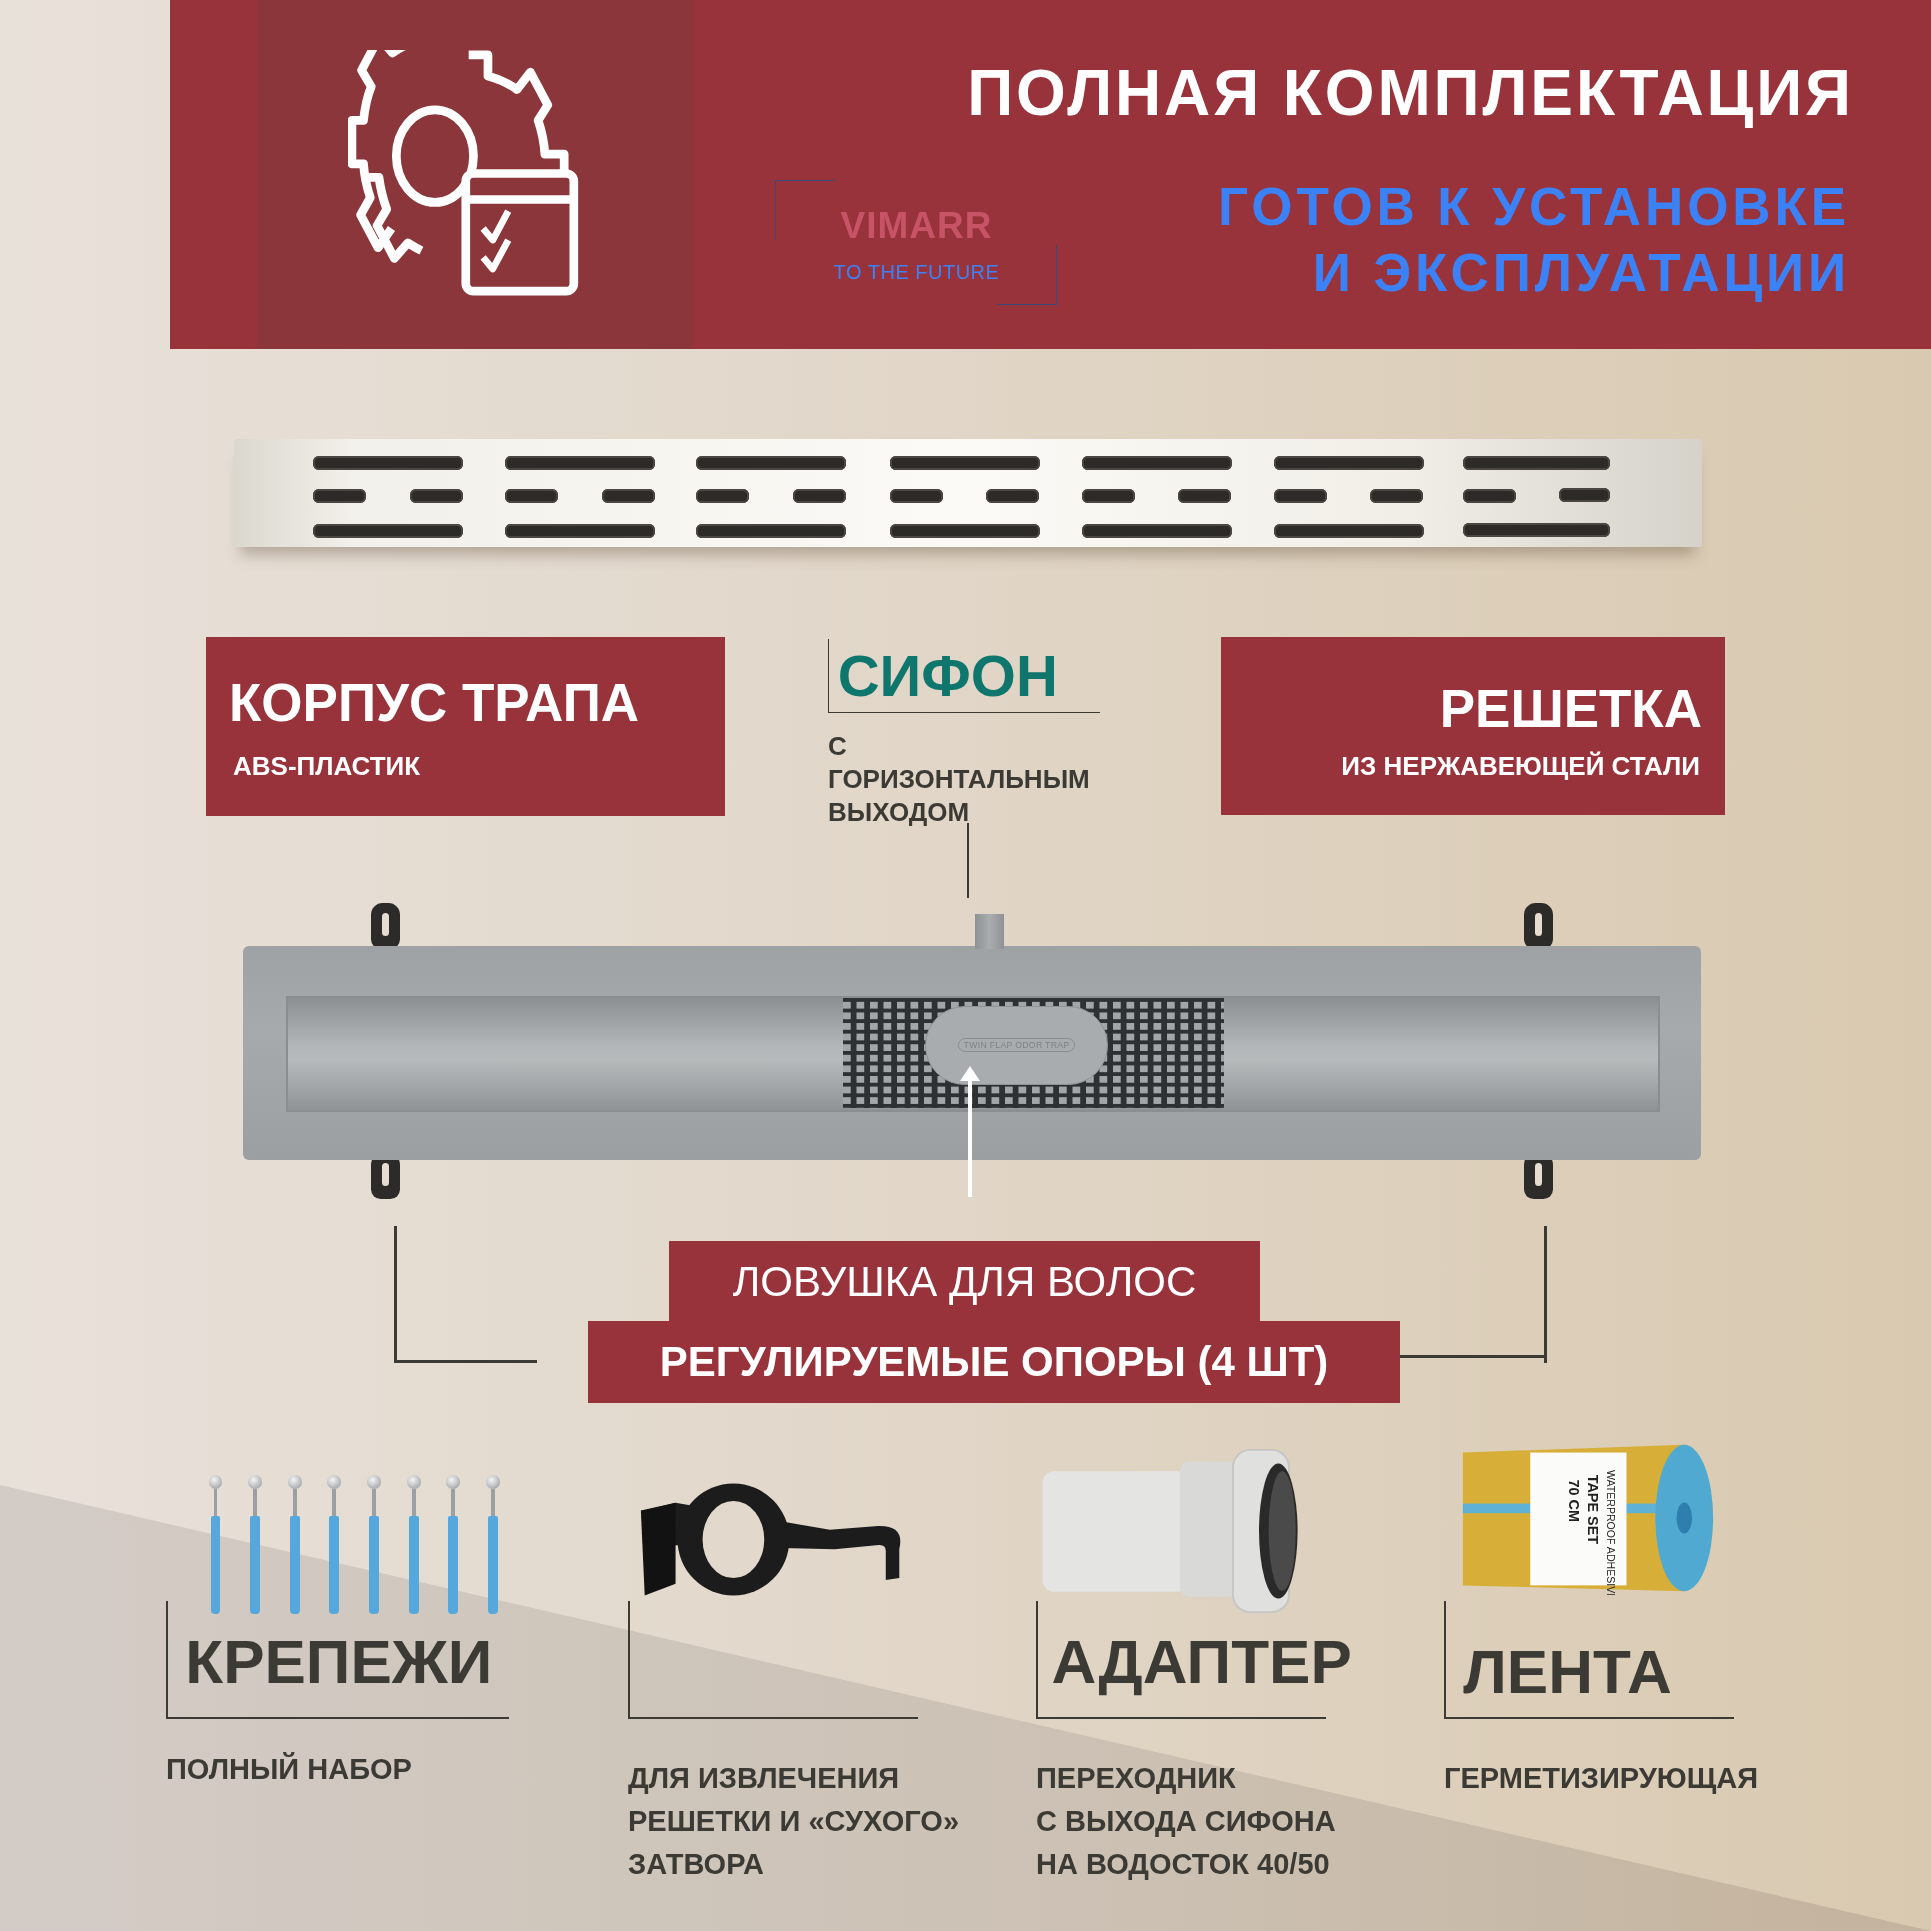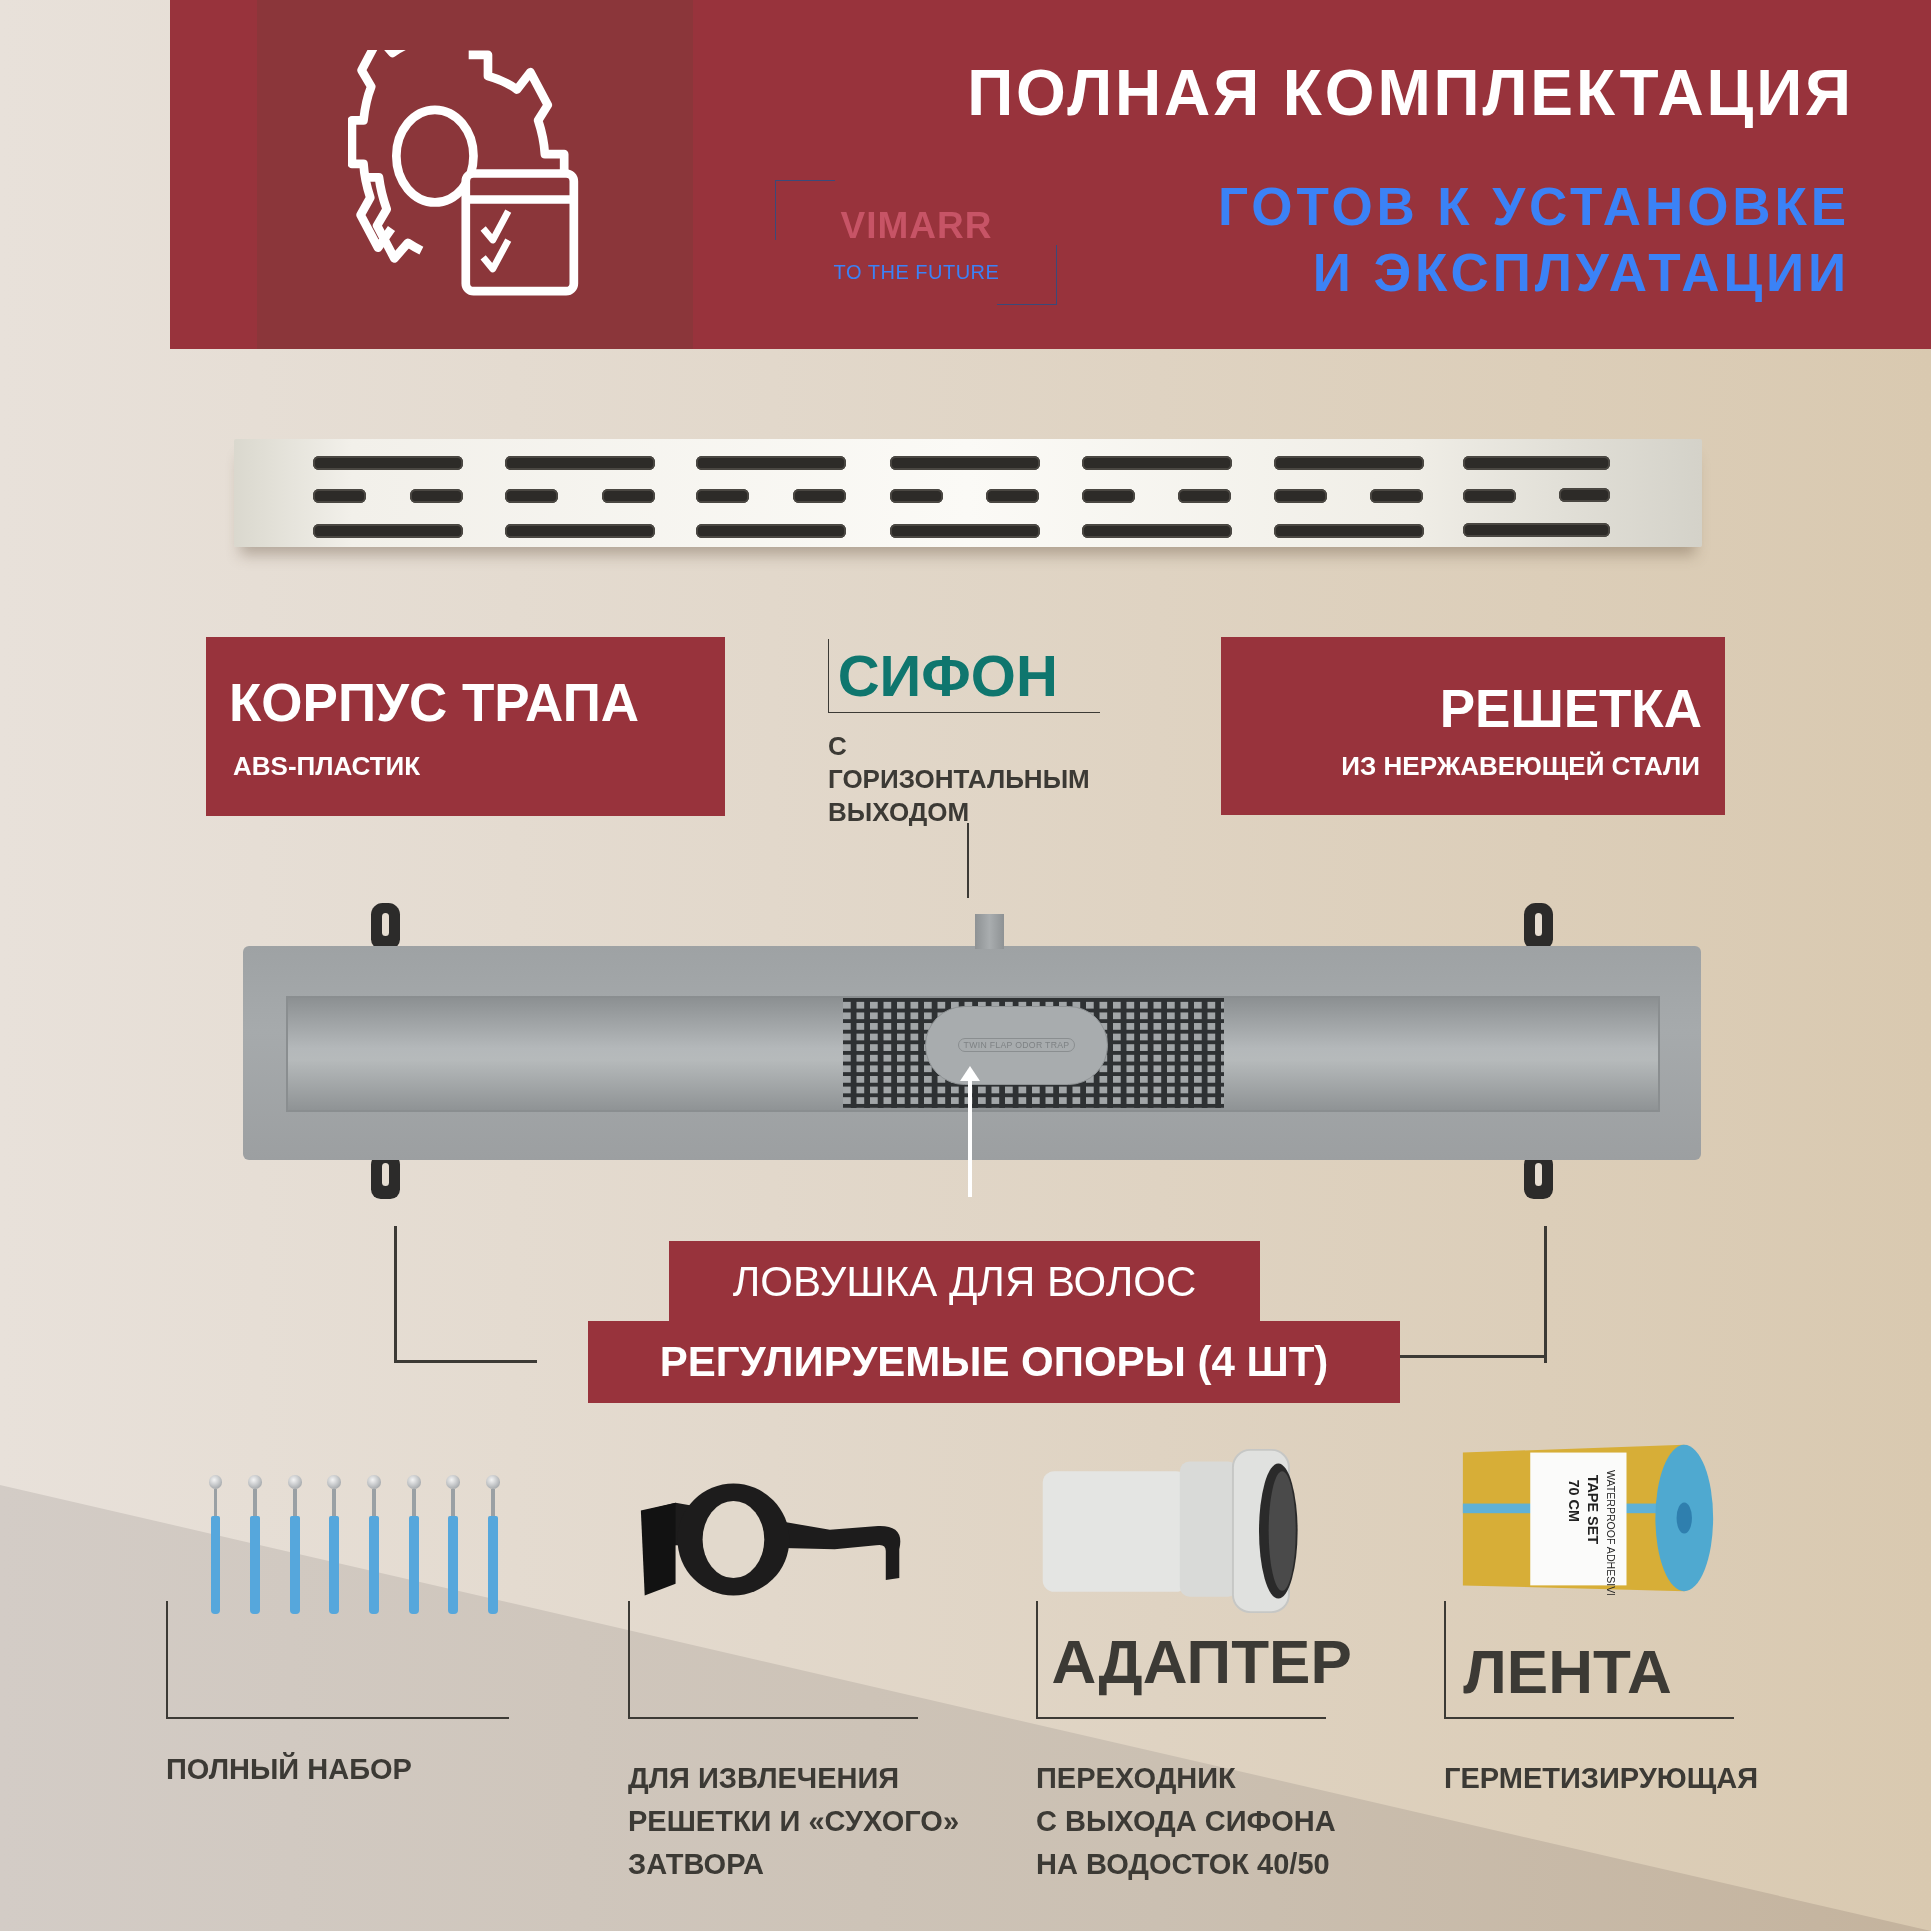--- a/index.html
+++ b/index.html
@@ -221,20 +221,21 @@
     <ellipse cx="240" cy="80" rx="8" ry="16" fill="#2f7fae"></ellipse>
     <rect x="80" y="12" width="100" height="138" fill="#fbfbfa"></rect>
     <text x="0" y="0" transform="translate(160,30) rotate(90)" font-family="Liberation Sans, sans-serif" font-size="11" fill="#222">WATERPROOF ADHESIVE</text>
     <text x="0" y="0" transform="translate(140,35) rotate(90)" font-family="Liberation Sans, sans-serif" font-size="15" font-weight="bold" fill="#222">TAPE SET</text>
     <text x="0" y="0" transform="translate(120,40) rotate(90)" font-family="Liberation Sans, sans-serif" font-size="15" font-weight="bold" fill="#222">70 CM</text>
   </svg>
 </div>
 
 <div class="acc" style="left:166px;top:1601px;width:348px;height:309px">
   <div class="bracket" style="width:343px"></div>
+  <div class="h">КРЕПЕЖИ</div>
   <div class="s">
     <div>ПОЛНЫЙ НАБОР</div>
   </div>
 </div>
 <div class="acc" style="left:628px;top:1601px;width:348px;height:309px">
   <div class="bracket" style="width:290px"></div>
   <div class="s" style="top:156px">
     <div>ДЛЯ ИЗВЛЕЧЕНИЯ</div>
     <div>РЕШЕТКИ И «СУХОГО»</div>
     <div>ЗАТВОРА</div>

